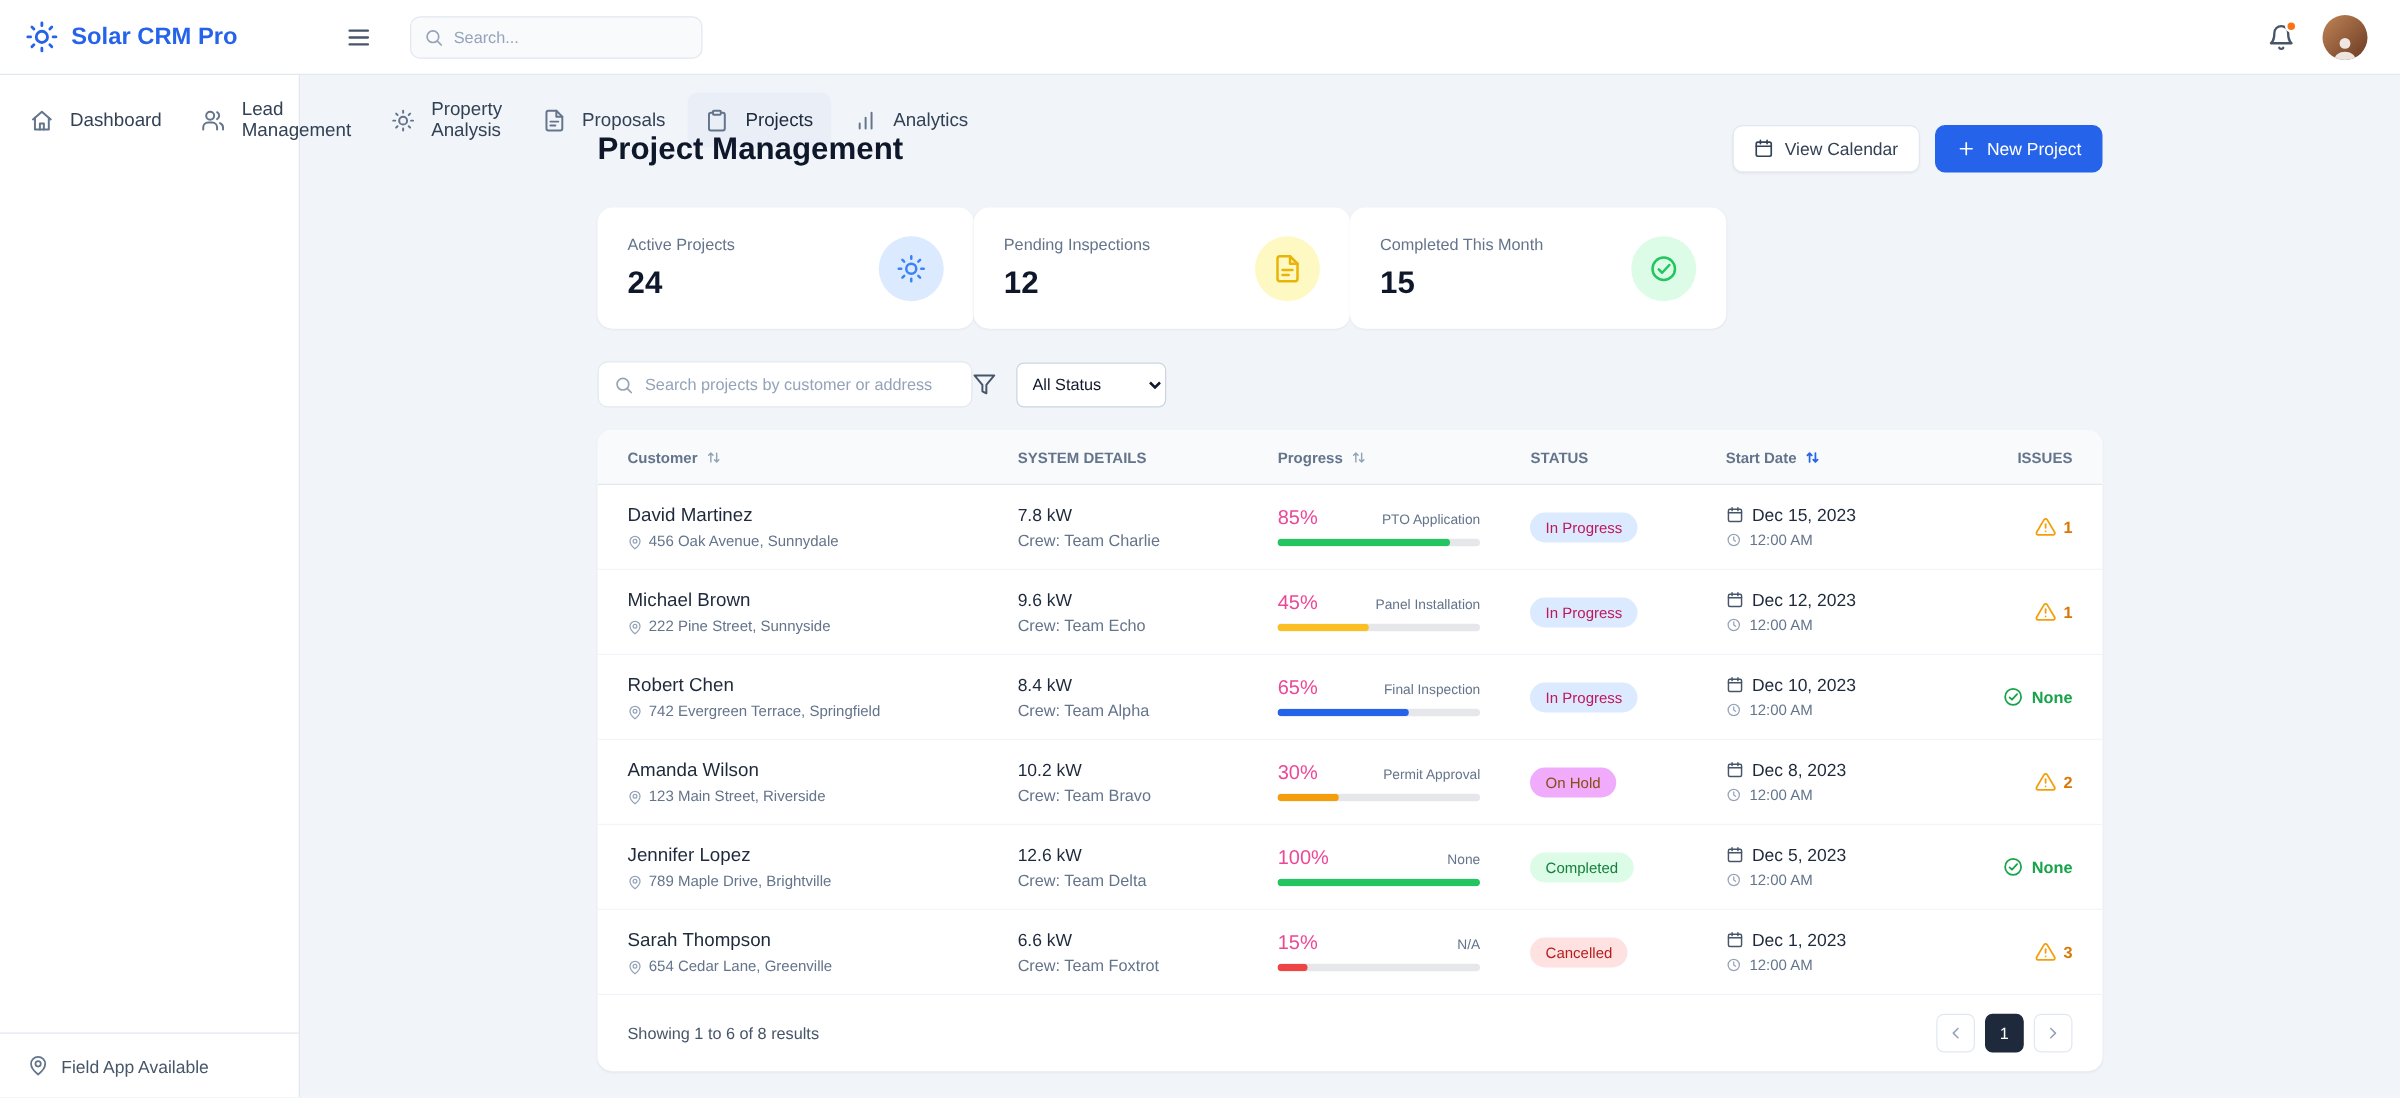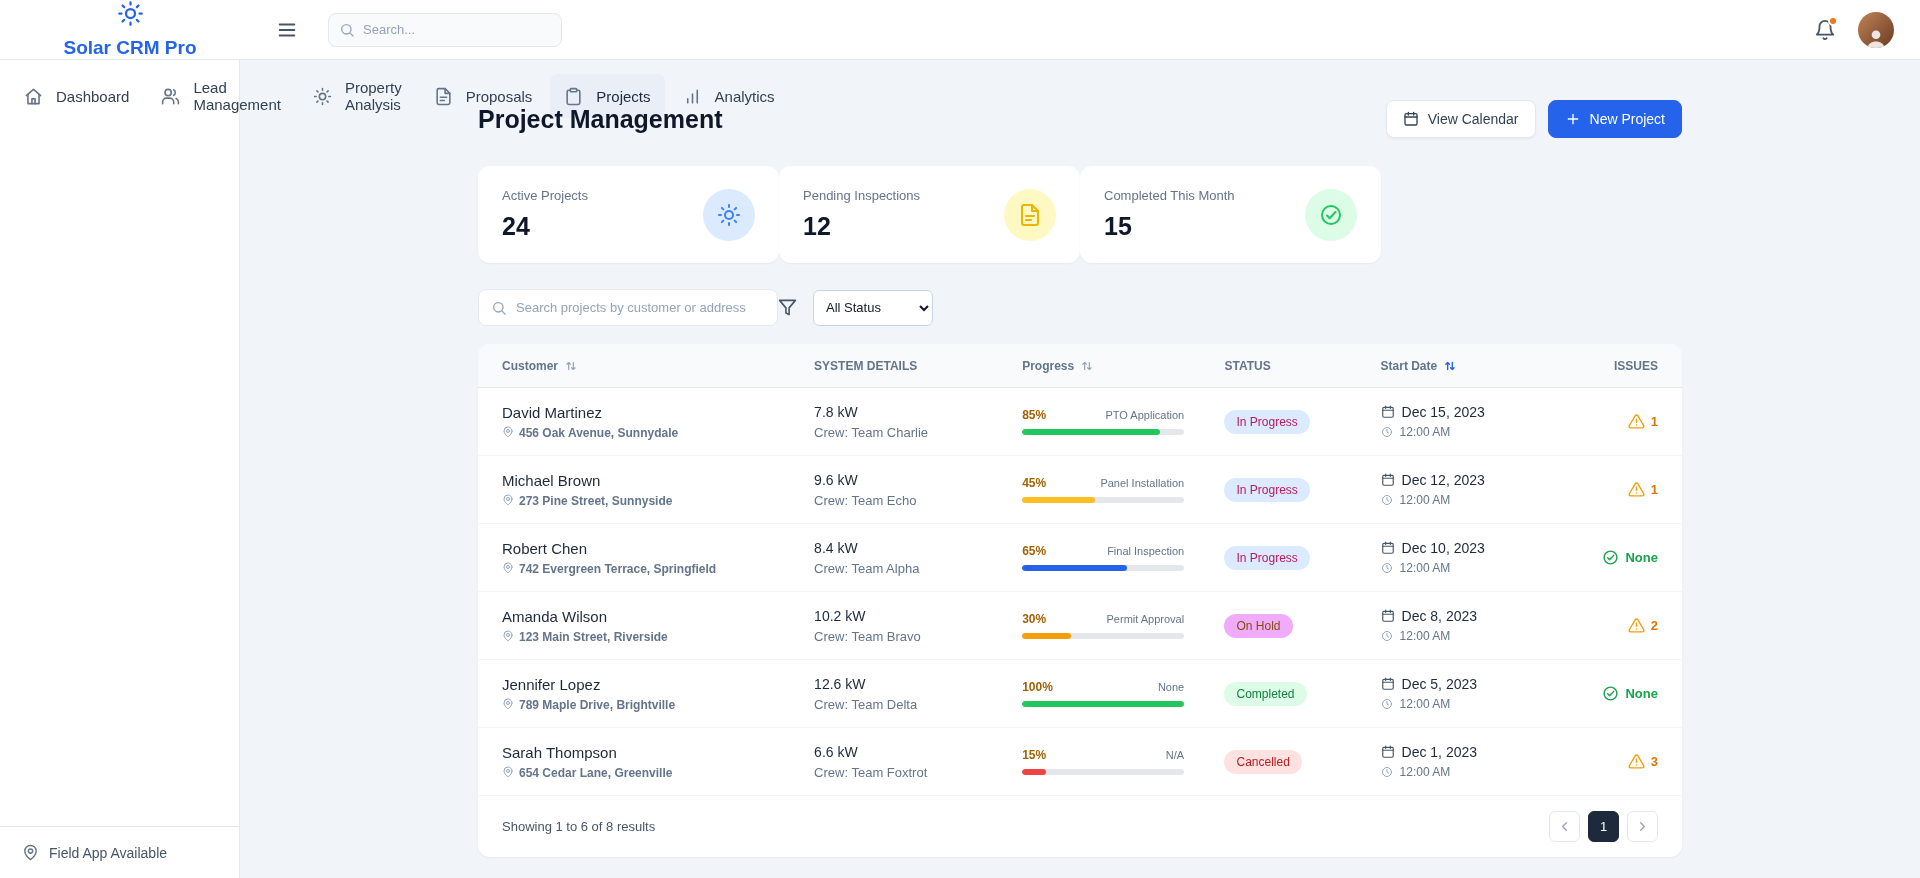--- a/index.html
+++ b/index.html
@@ -3,21 +3,21 @@
 <meta charset="utf-8">
 <style>
   * { box-sizing: border-box; margin: 0; padding: 0; }
   html, body { width: 1920px; height: 878px; }
   body { font-family: "Liberation Sans", sans-serif; background: #f1f5f9; color: #0f172a; overflow: hidden; }
   svg { display: block; }
   .app { display: flex; flex-direction: column; height: 100%; }
 
   
   .topbar { height: 60px; background: #fff; border-bottom: 1px solid #e2e8f0; display: flex; align-items: center; flex-shrink: 0; }
-  .brand { width: 240px; flex-shrink: 0; display: flex; align-items: center; gap: 10px; padding-left: 20px; flex-direction: column; }
+  .brand { width: 240px; flex-shrink: 0; display: flex; align-items: center; gap: 10px; padding-left: 20px; }
   .logo-icon { width: 27px; height: 27px; color: #2563eb; }
   .brand-text { font-size: 19px; font-weight: bold; color: #2563eb; white-space: nowrap; }
   .topbar-main { flex: 1; display: flex; align-items: center; gap: 30px; padding: 0 26px 0 36px; }
   .icon-btn { position: relative; background: none; border: none; padding: 0; color: #475569; cursor: pointer; }
   .icon-btn svg { width: 22px; height: 22px; }
   .top-search { display: flex; align-items: center; gap: 8px; width: 234px; height: 34px; background: #f8fafc; border: 1px solid #e2e8f0; border-radius: 8px; padding: 0 10px; color: #94a3b8; }
   .top-search svg { width: 16px; height: 16px; flex-shrink: 0; }
   .top-search input { border: none; outline: none; background: transparent; width: 100%; font-size: 13px; color: #334155; font-family: inherit; }
   .top-search input::placeholder { color: #94a3b8; }
   .topbar-right { margin-left: auto; display: flex; align-items: center; gap: 22px; }
@@ -73,27 +73,27 @@
   .table-card { background: #fff; border-radius: 12px; box-shadow: 0 1px 2px rgba(15,23,42,.05); overflow: hidden; }
   .trow { display: grid; grid-template-columns: 27% 18% 17.5% 13.5% 17% 7%; align-items: center; padding: 0 24px; }
   .thead { height: 44px; background: #f8fafc; border-bottom: 1px solid #e2e8f0; color: #64748b; font-size: 12px; font-weight: bold; }
   .th { display: flex; align-items: center; gap: 6px; }
   .th svg { width: 14px; height: 14px; color: #94a3b8; }
   .th.sort-active svg { color: #2563eb; }
   .th-right { justify-content: flex-end; }
   .tbody-row { height: 68px; border-bottom: 1px solid #f1f5f9; }
   .tbody-row:last-of-type { border-bottom: 1px solid #e2e8f0; }
   .cust-name { font-size: 15px; font-weight: 500; color: #1e293b; margin-bottom: 5px; }
-  .cust-addr { display: flex; align-items: flex-start; gap: 5px; font-size: 12px; color: #64748b; font-weight: bold; }
+  .cust-addr { display: flex; align-items: flex-end; gap: 5px; font-size: 12px; color: #64748b; }
   .cust-addr svg { width: 12px; height: 12px; color: #94a3b8; flex-shrink: 0; }
   .sys-kw { font-size: 14px; color: #1e293b; margin-bottom: 5px; }
   .sys-crew { font-size: 13px; color: #64748b; }
   .prog { width: 162px; }
   .prog-top { display: flex; justify-content: space-between; align-items: baseline; margin-bottom: 7px; }
-  .prog-pct { font-size: 12px; font-weight: bold; color: #a16207; }
+  .prog-pct { font-size: 16px; font-weight: normal; color: #ec4899; }
   .prog-milestone { font-size: 11px; color: #64748b; }
   .prog-track { height: 6px; border-radius: 3px; background: #e5e7eb; overflow: hidden; }
   .prog-fill { height: 100%; border-radius: 3px; background: #22c55e; }
   .badge { display: inline-block; padding: 5px 12px; border-radius: 999px; font-size: 12px; font-weight: 500; }
   .badge[data-status="in-progress"] { background: #dbeafe; color: #be185d; }
   .badge[data-status="on-hold"]     { background: #f0abfc; color: #854d0e; }
   .badge[data-status="completed"]   { background: #dcfce7; color: #15803d; }
   .badge[data-status="cancelled"]   { background: #fee2e2; color: #b91c1c; }
   .date-main { display: flex; align-items: center; gap: 7px; font-size: 14px; color: #1e293b; margin-bottom: 5px; }
   .date-main svg { width: 14px; height: 14px; color: #475569; flex-shrink: 0; }
@@ -442,21 +442,21 @@
           <div class="trow tbody-row">
             <div>
               <div class="cust-name">Michael Brown</div>
               <div class="cust-addr">
                 <span>
                     <svg viewBox="0 0 24 24" fill="none" stroke="currentColor" stroke-width="2" stroke-linecap="round" stroke-linejoin="round">
                       <path d="M20 10c0 6-8 12-8 12S4 16 4 10a8 8 0 0 1 16 0z"></path>
                       <circle cx="12" cy="10" r="3"></circle>
                     </svg>
                   </span>
-                <span>273 Pine Street, Sunnyside</span>
+                <span>222 Pine Street, Sunnyside</span>
               </div>
             </div>
             <div>
               <div class="sys-kw">9.6 kW</div>
               <div class="sys-crew">Crew: Team Echo</div>
             </div>
             <div>
               <div class="prog">
                 <div class="prog-top">
                   <span class="prog-pct">45%</span>

